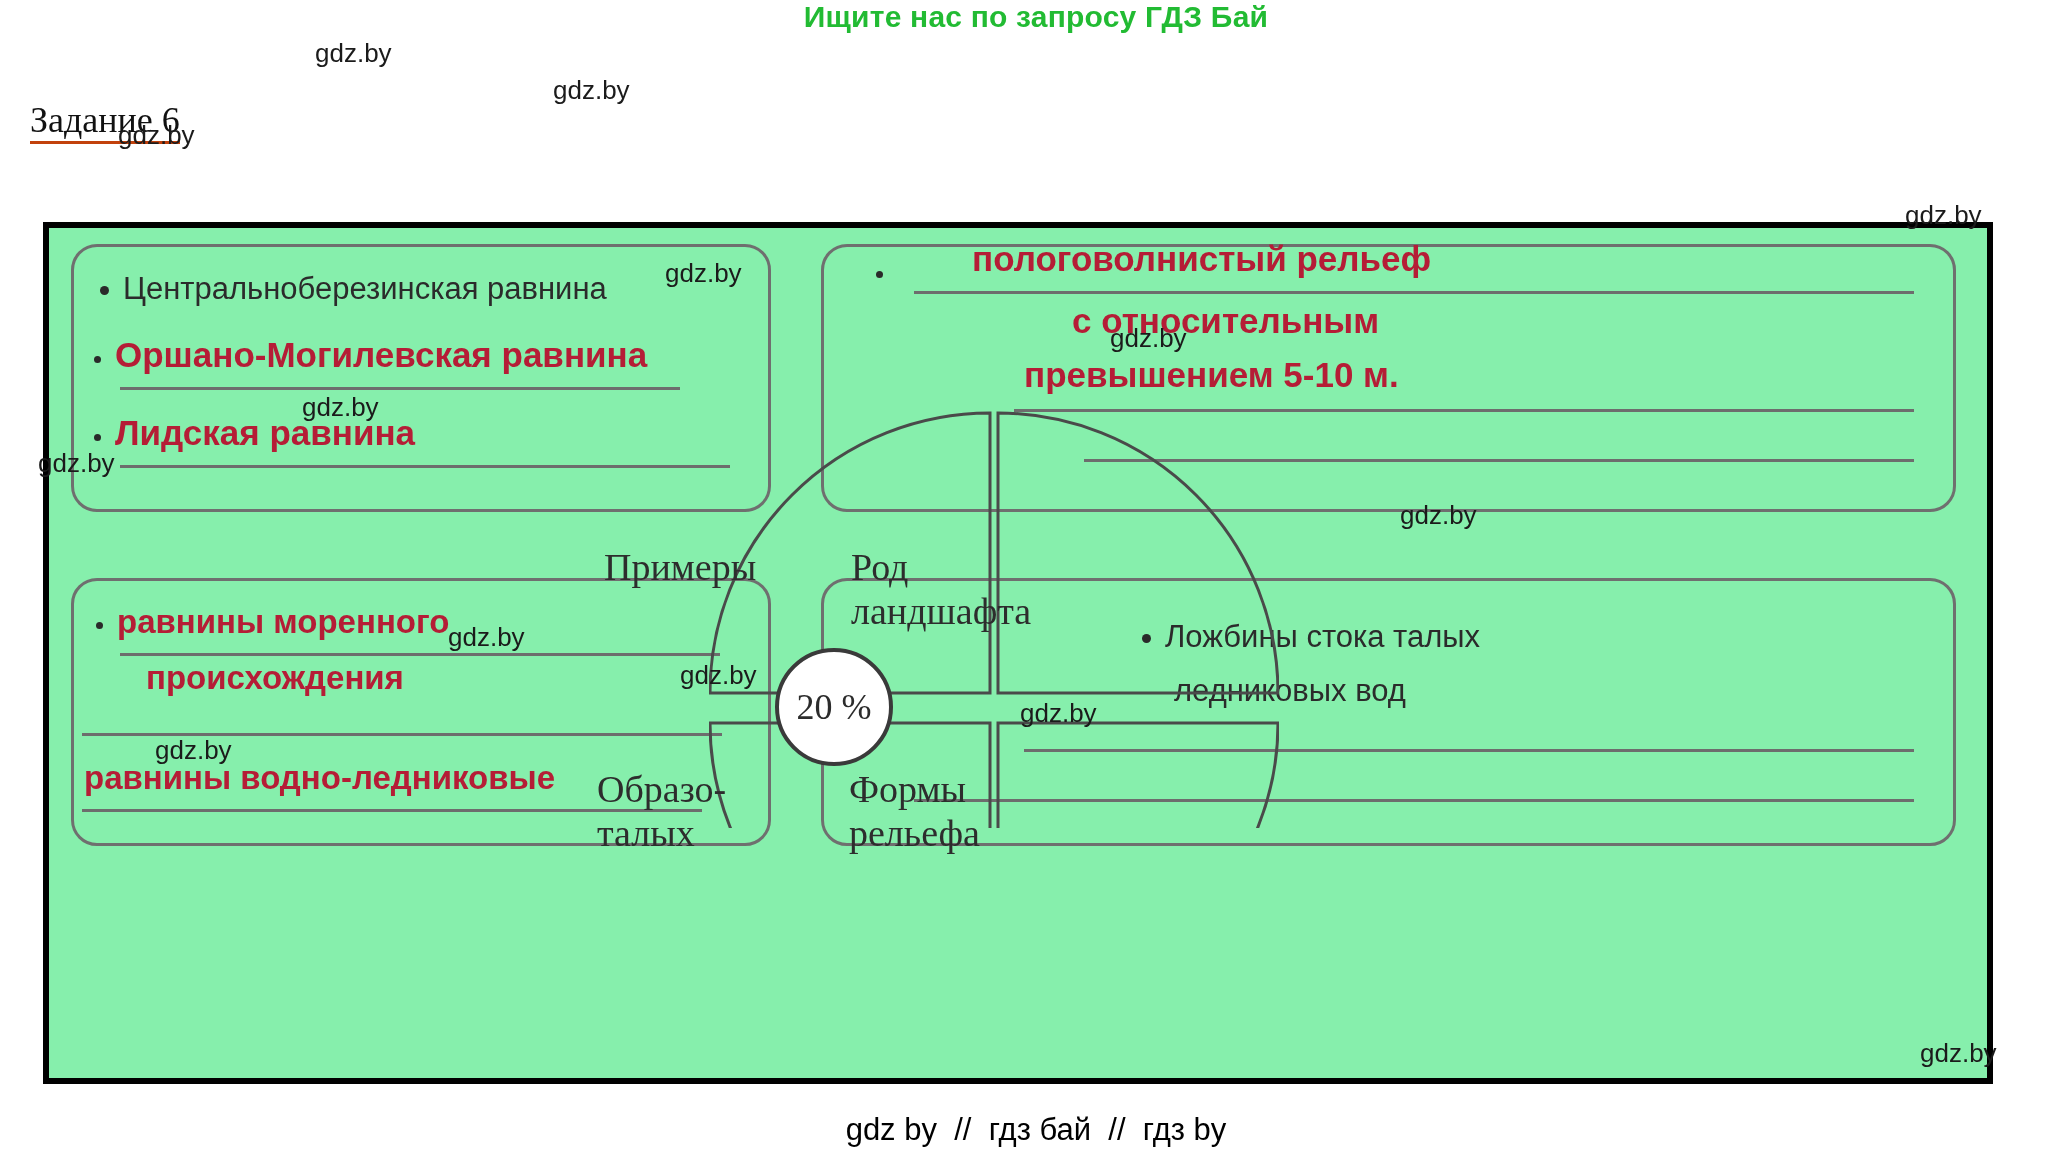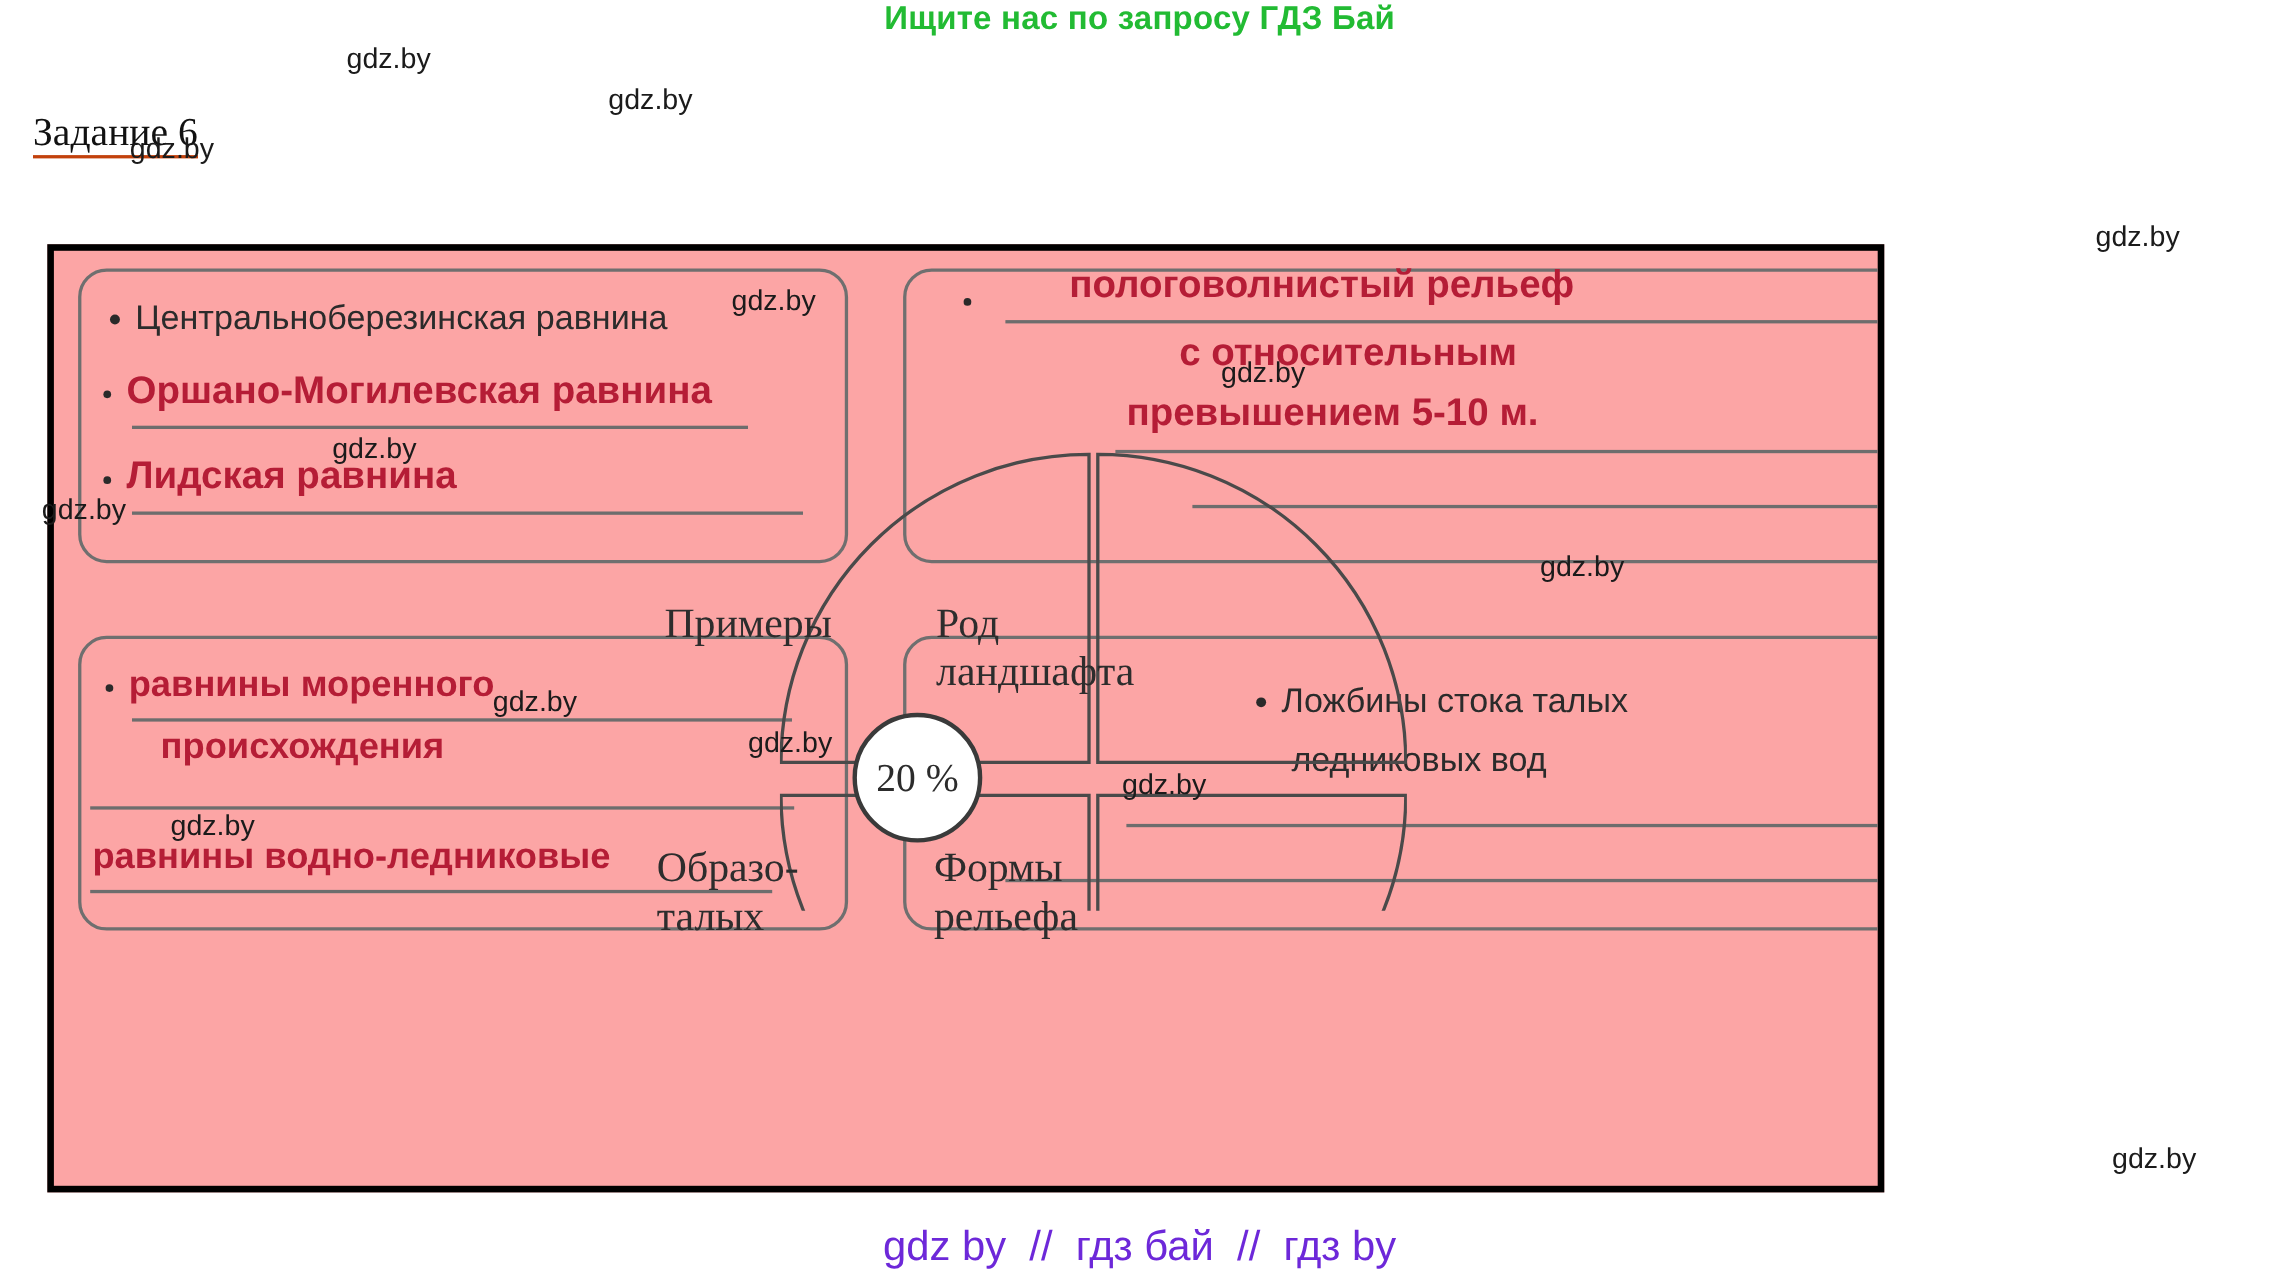--- a/index.html
+++ b/index.html
@@ -52,25 +52,25 @@
     white-space: nowrap;
     pointer-events: none;
     z-index: 40;
   }
 
   
   #diagram-frame {
     position: absolute;
     left: 43px;
     top: 222px;
-    width: 1670px;
+    width: 1950px;
     height: 862px;
     border: 6px solid #000;
     box-sizing: border-box;
-    background: #fca5a5;
+    background: #86efac;
     overflow: hidden;
   }
 
   
   .rbox {
     position: absolute;
     border: 3px solid #6f6f6f;
     border-radius: 26px;
     box-sizing: border-box;
     background: rgba(255,255,255,0.0);
@@ -164,22 +164,22 @@
     color: #2c2c2c;
   }
 
   
   #footer {
     position: absolute;
     top: 1112px;
     left: 0;
     width: 2072px;
     text-align: center;
-    color: #6d28d9;
-    font-size: 38px;
+    color: #000000;
+    font-size: 31px;
     font-family: "Liberation Sans", sans-serif;
     white-space: pre;
   }
 </style>
 </head>
 <body>
 
 <div id="top-banner">Ищите нас по запросу ГДЗ Бай</div>
 
 <div id="task-title">Задание 6</div>

